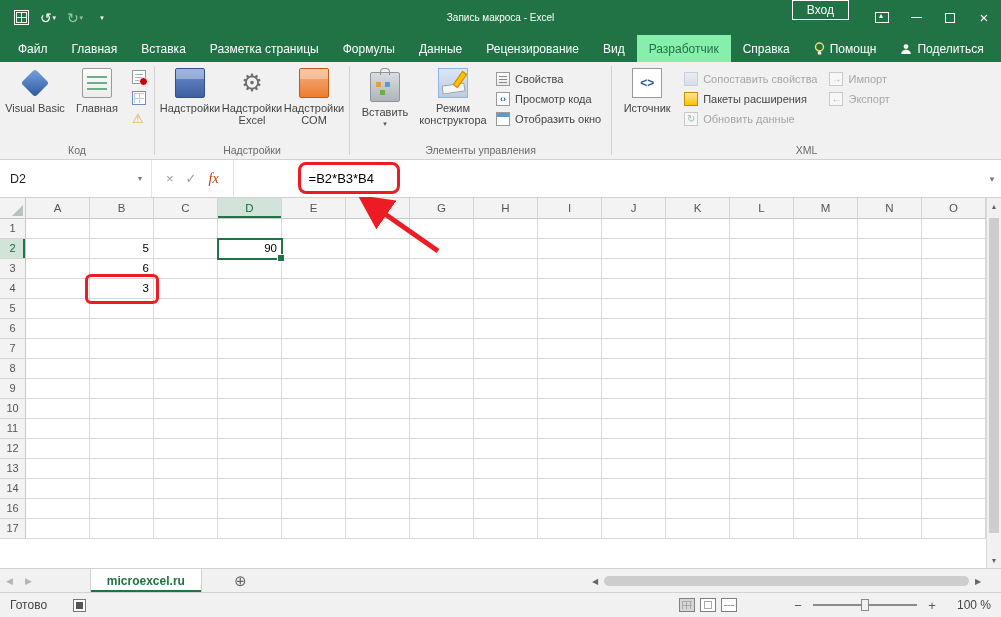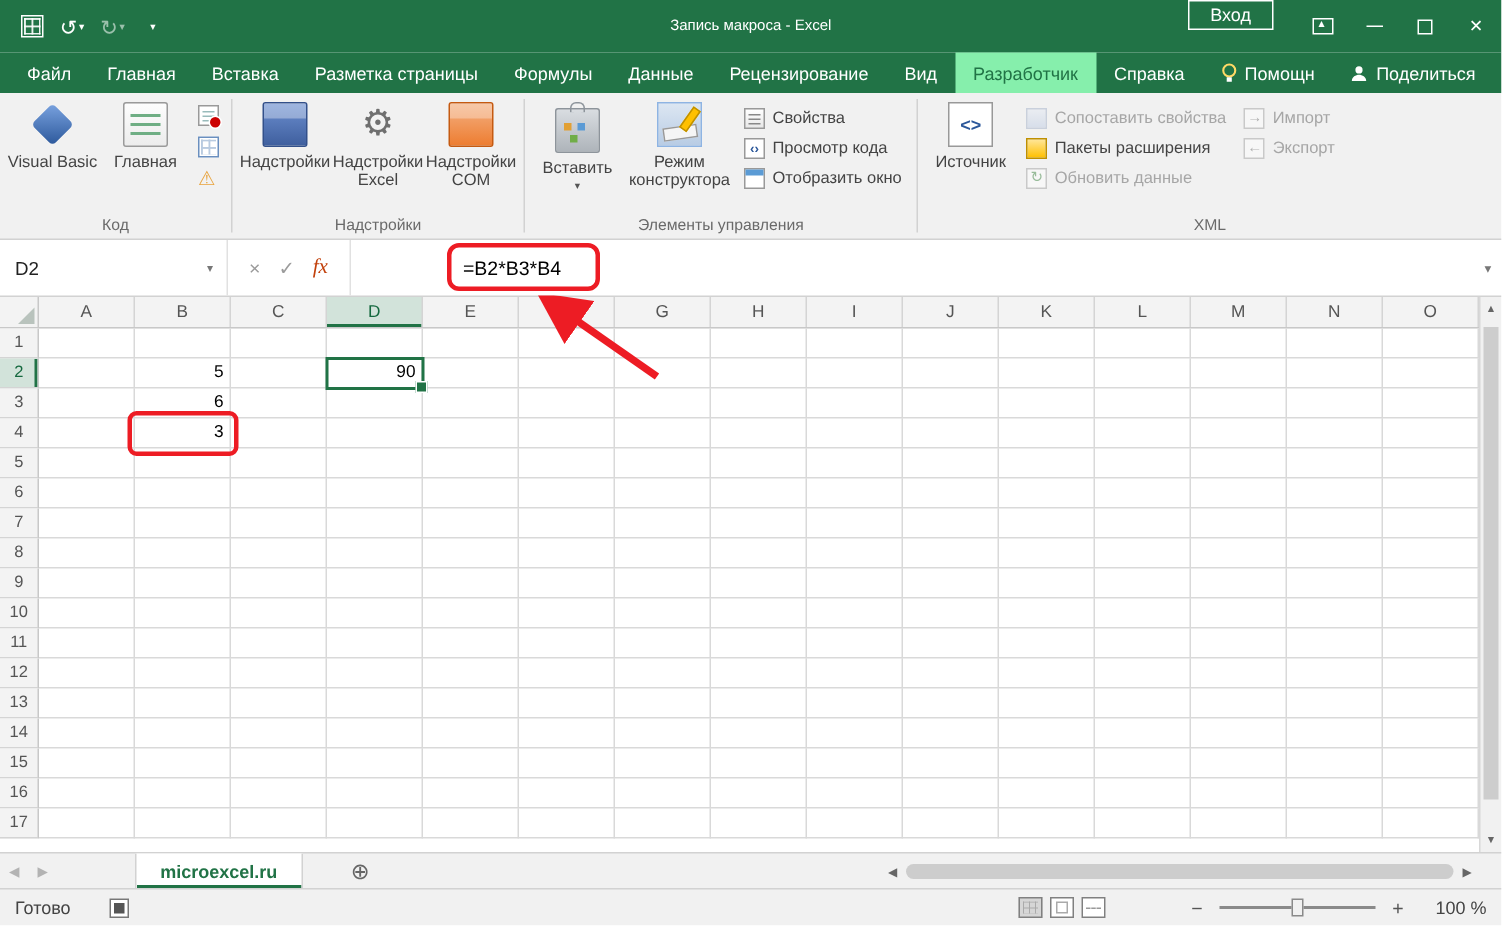--- a/index.html
+++ b/index.html
@@ -689,38 +689,20 @@
         <div class="cell"></div>
         <div class="cell"></div>
         <div class="cell"></div>
         <div class="cell"></div>
         <div class="cell"></div>
         <div class="cell"></div>
         <div class="cell"></div>
         <div class="cell"></div>
       </div>
       <div class="grow">
-        <div class="rowhdr">15</div>
-        <div class="cell"></div>
-        <div class="cell"></div>
-        <div class="cell"></div>
-        <div class="cell"></div>
-        <div class="cell"></div>
-        <div class="cell"></div>
-        <div class="cell"></div>
-        <div class="cell"></div>
-        <div class="cell"></div>
-        <div class="cell"></div>
-        <div class="cell"></div>
-        <div class="cell"></div>
-        <div class="cell"></div>
-        <div class="cell"></div>
-        <div class="cell"></div>
-      </div>
-      <div class="grow">
         <div class="rowhdr">16</div>
         <div class="cell"></div>
         <div class="cell"></div>
         <div class="cell"></div>
         <div class="cell"></div>
         <div class="cell"></div>
         <div class="cell"></div>
         <div class="cell"></div>
         <div class="cell"></div>
         <div class="cell"></div>

